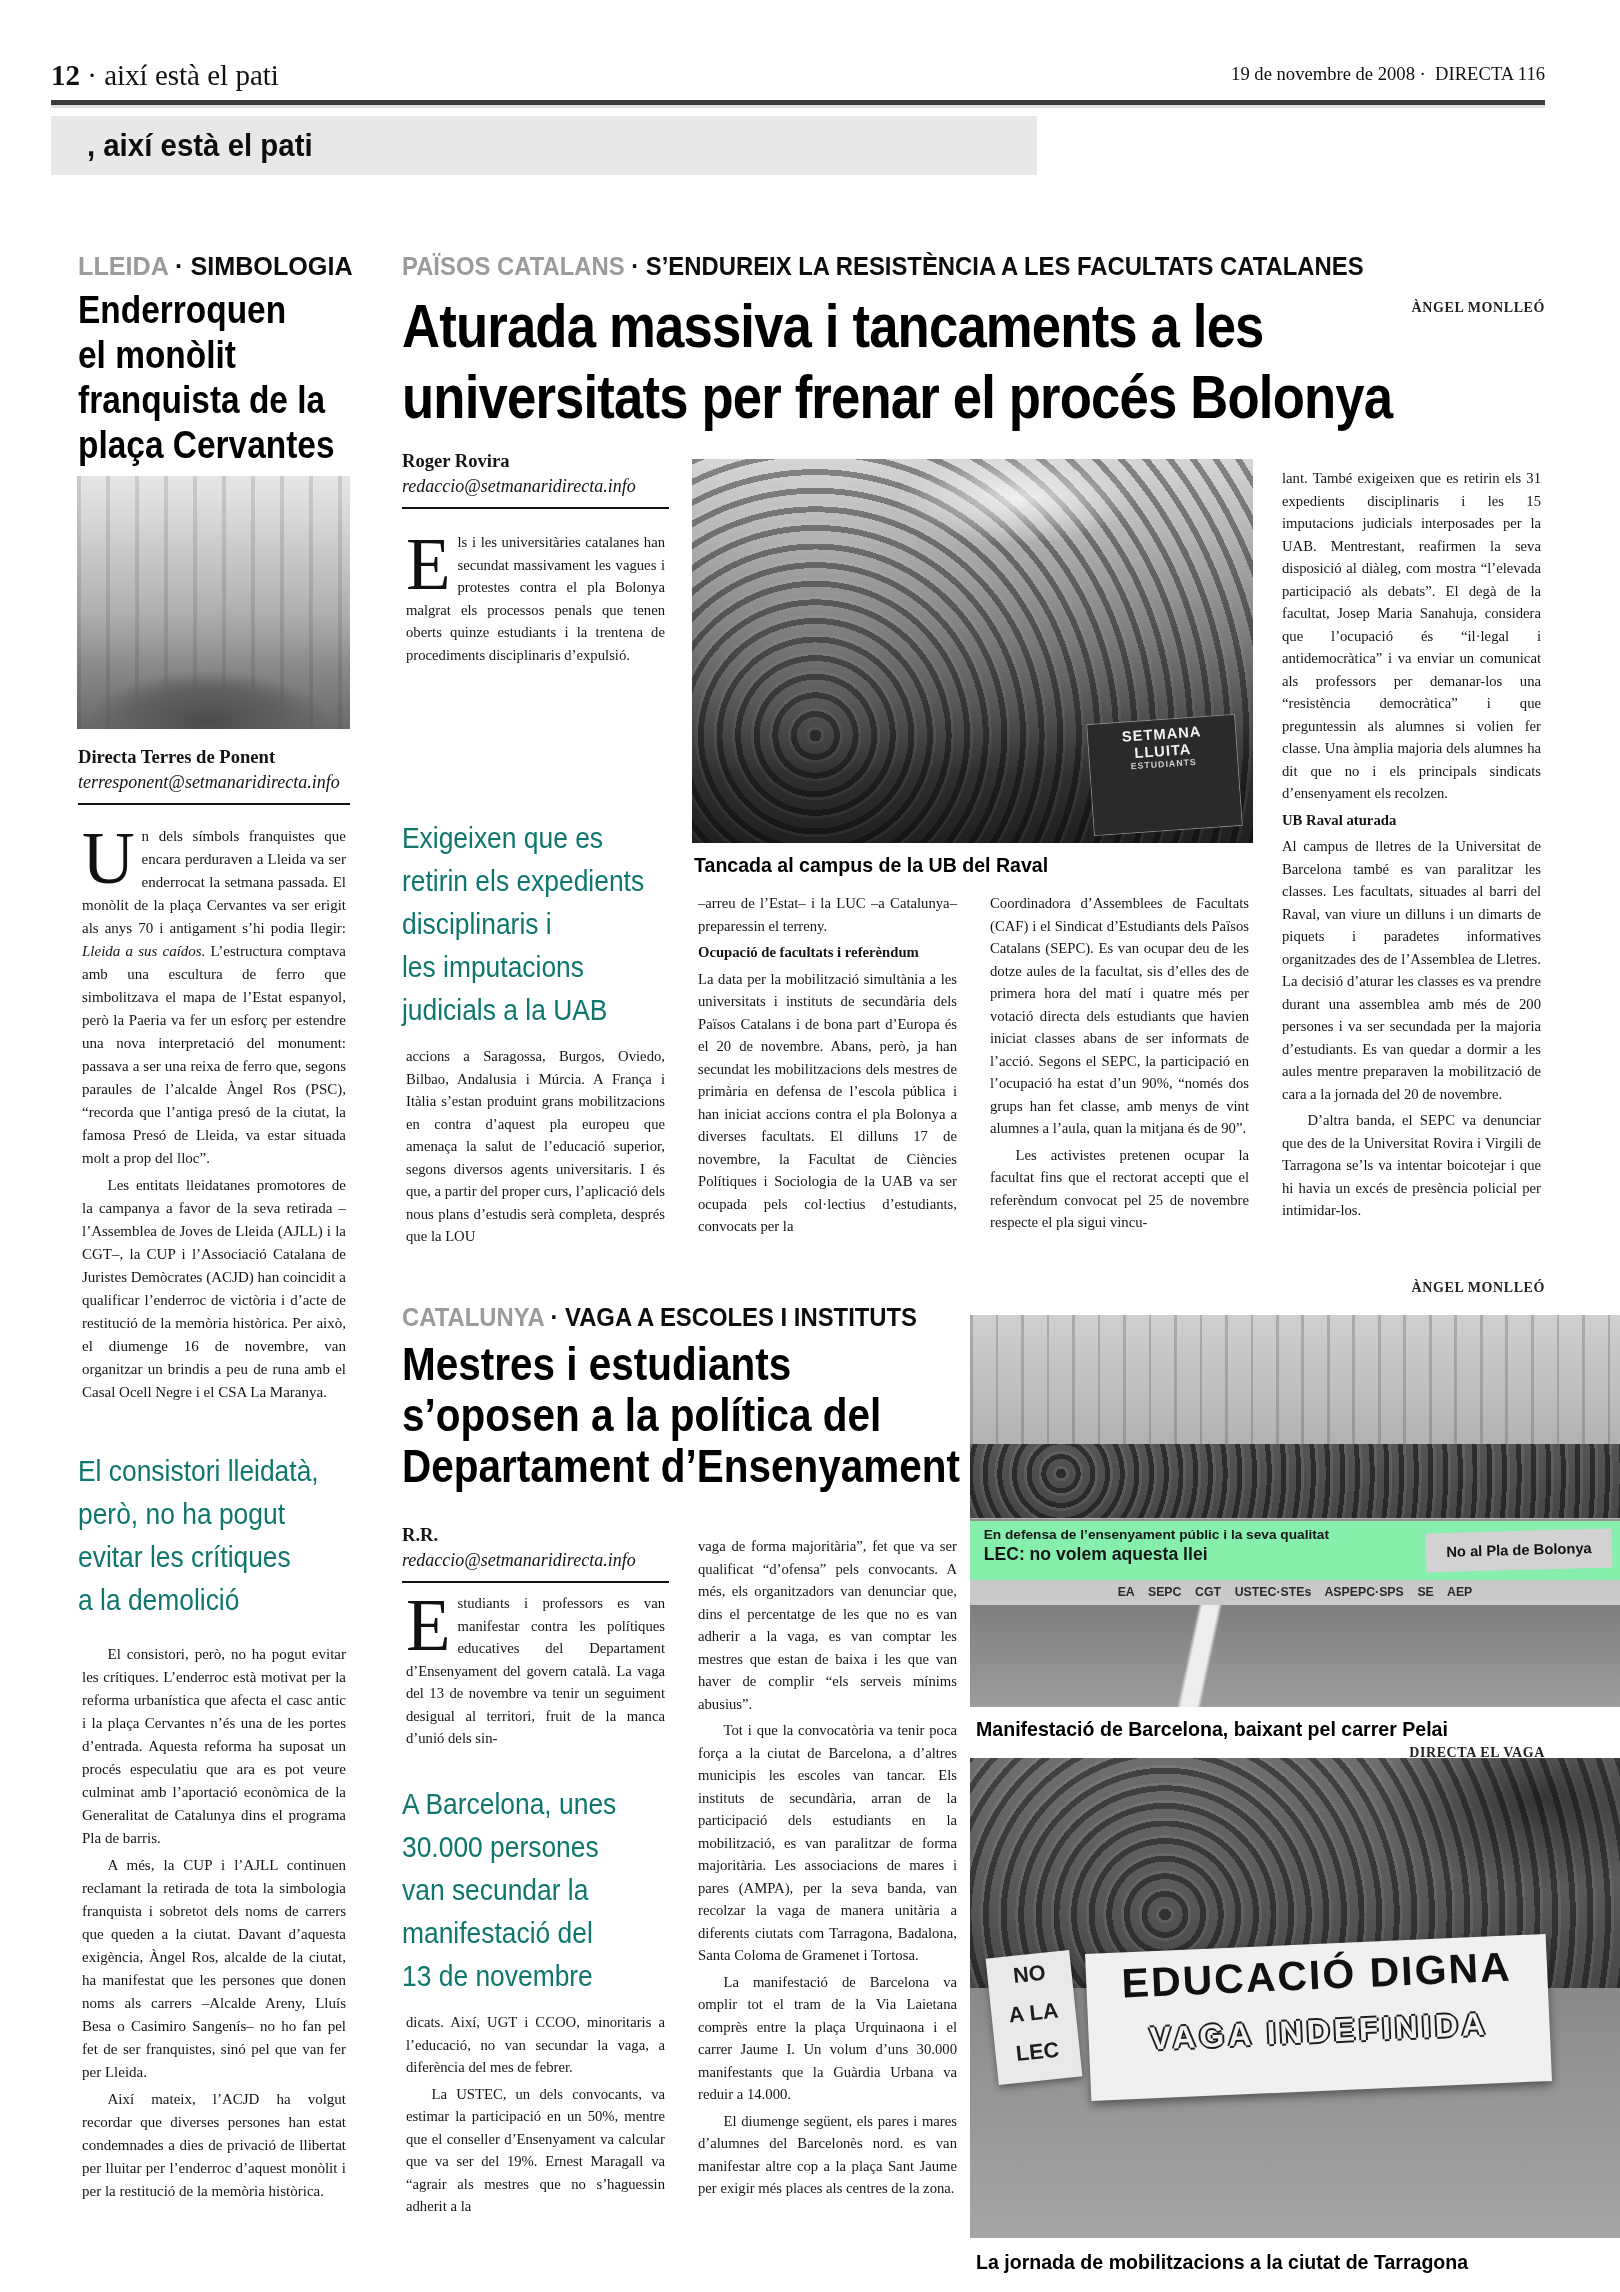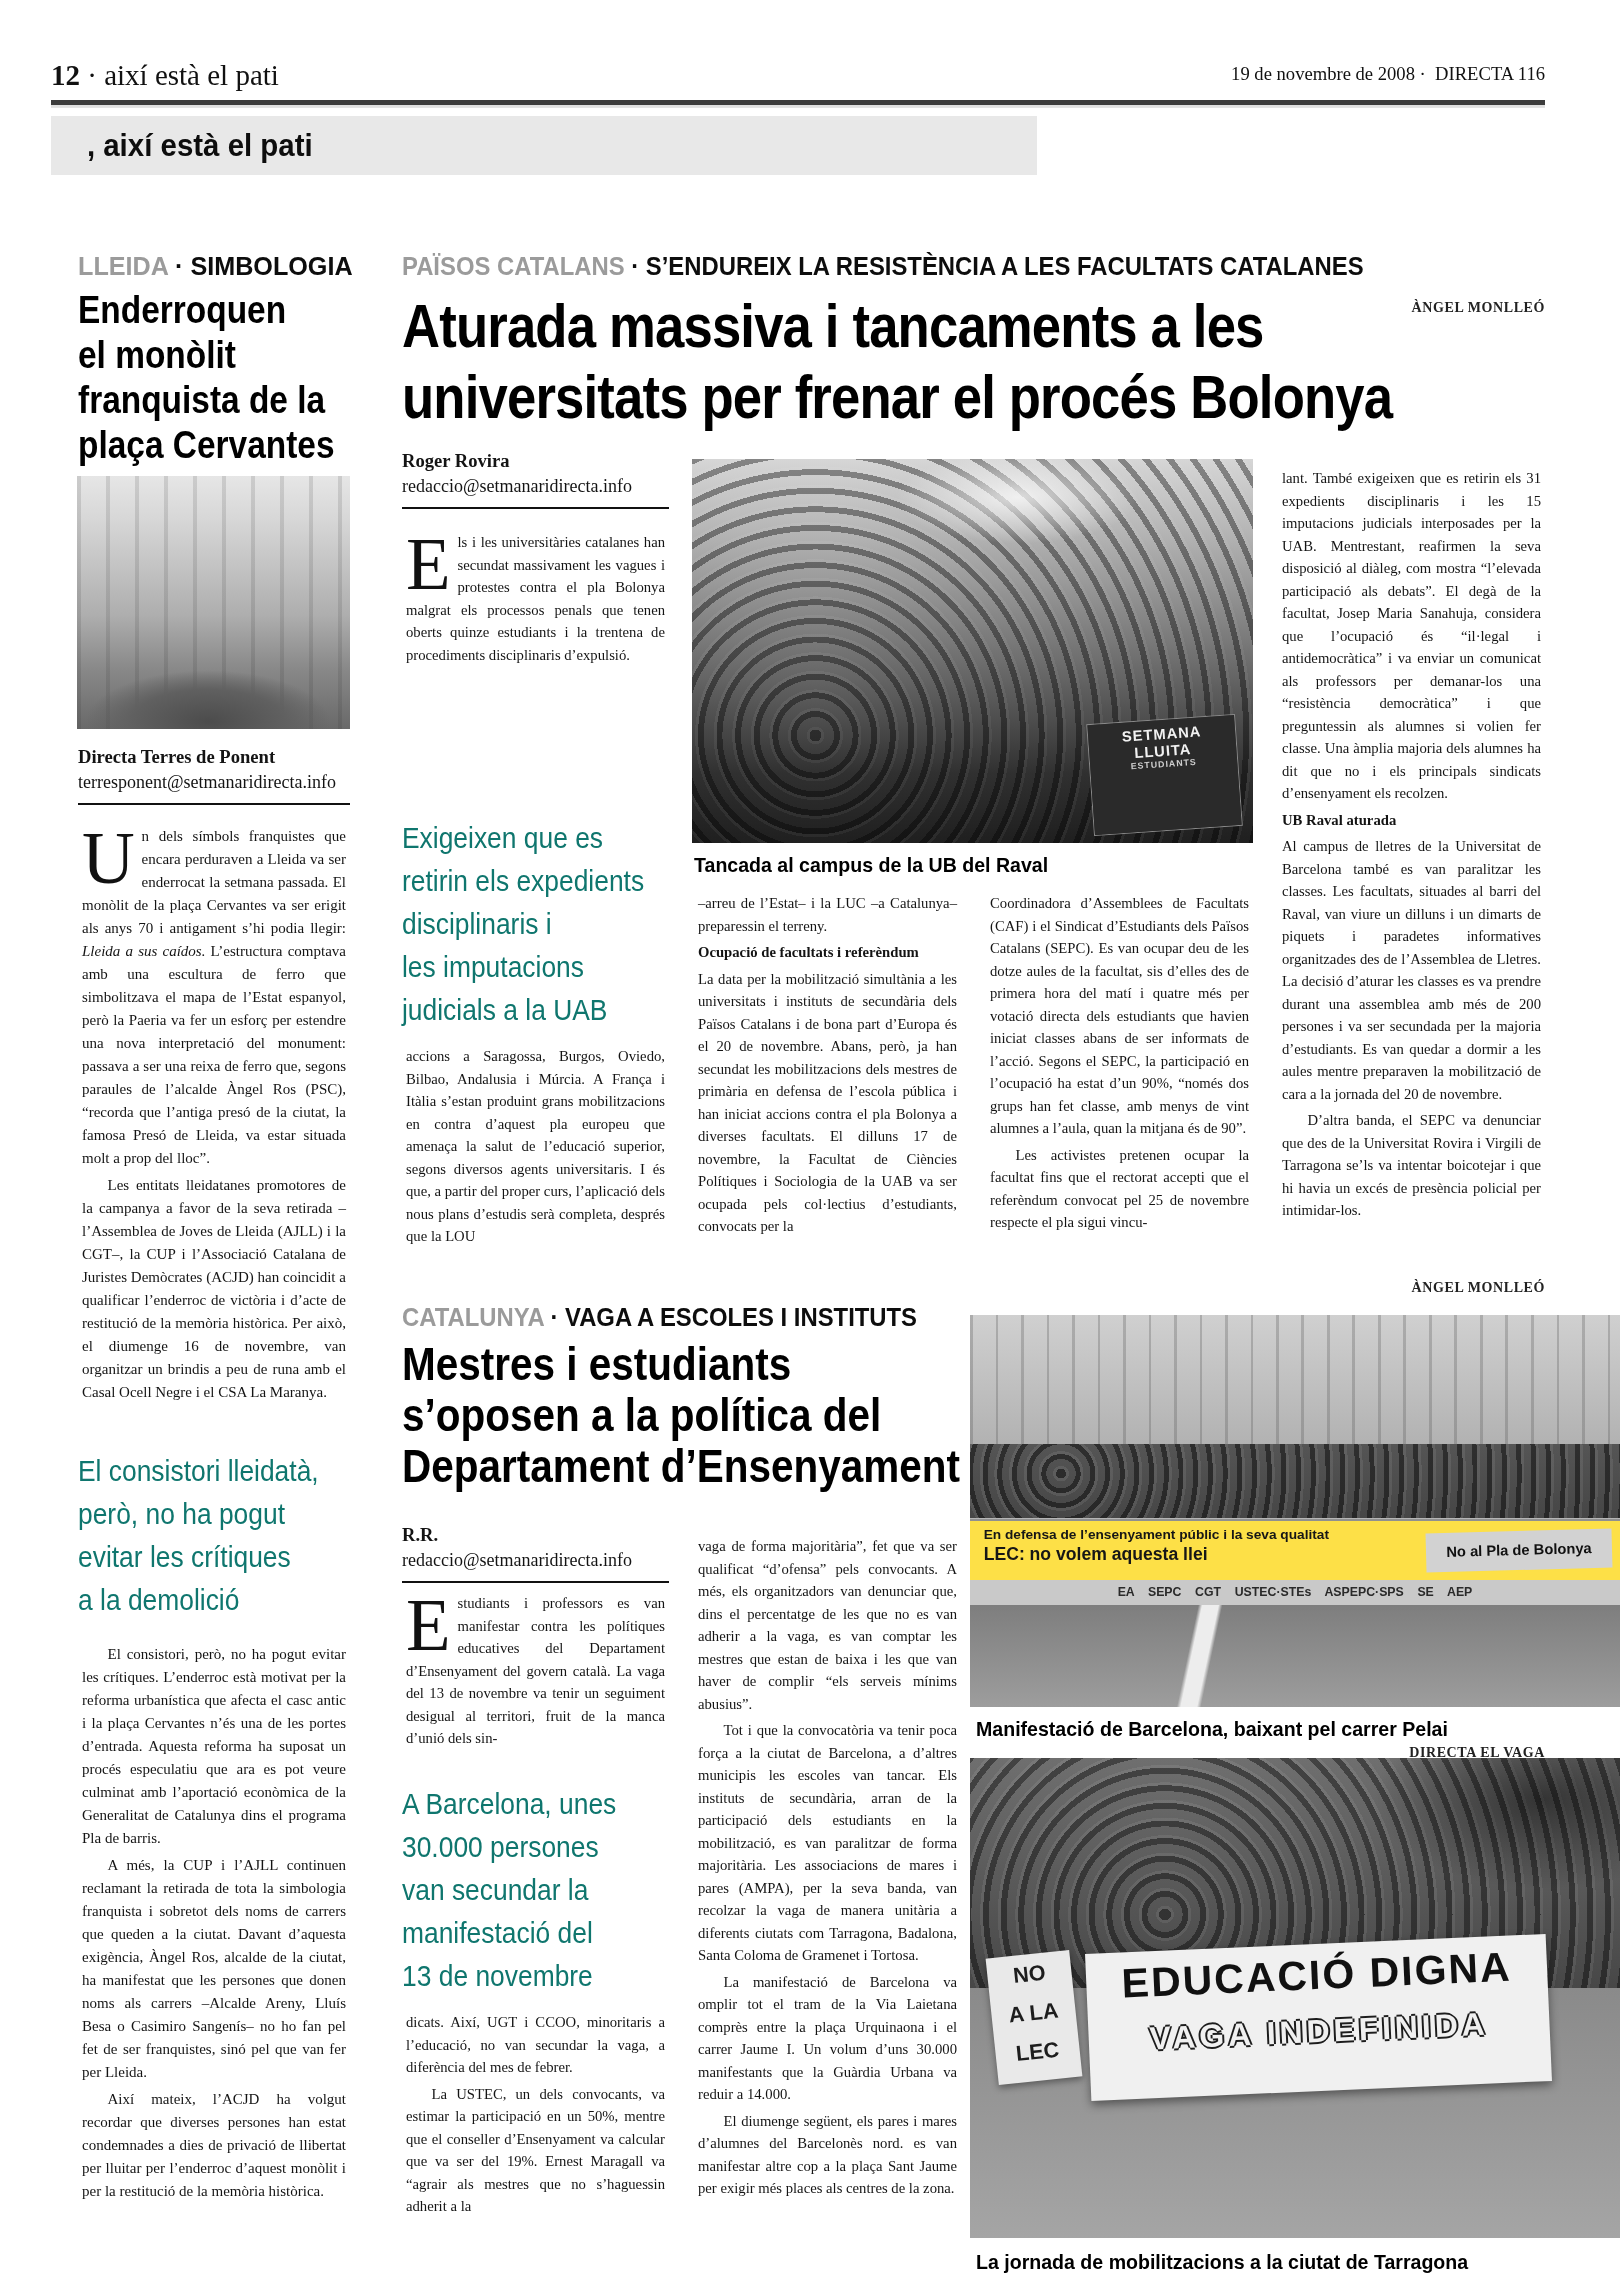--- a/index.html
+++ b/index.html
@@ -25,21 +25,21 @@
   .cx95{transform:scaleX(.95);transform-origin:0 0;}
   .hl{font-family:"Liberation Sans",sans-serif;font-weight:bold;color:#000;}
   .hl-sm .ln{font-size:38px;line-height:45px;}
   .hl-lg .ln{font-size:62px;line-height:71px;letter-spacing:-1px;}
   .hl-md .ln{font-size:46px;line-height:51px;}
   .subq{font-family:"Liberation Sans",sans-serif;font-weight:400;color:#0f766e;}
   .subq .ln{font-size:30px;line-height:43px;}
   
   .byline{border-bottom:2px solid #111;padding-bottom:8.8px;}
   .byname{font-weight:bold;font-size:18.6px;line-height:24.5px;}
-  .byemail{font-size:18px;line-height:24.5px;}
+  .byemail{font-size:18px;line-height:24.5px;font-style:italic;}
   
   .bodyL{font-size:15px;line-height:23px;text-align:justify;}
   .bodyM{font-size:14.7px;line-height:22.5px;text-align:justify;}
   .bodyL p,.bodyM p{margin:4px;}
   .ind{text-indent:25.5px;}
   .gap{margin-top:21.6px;}
   .csub{font-weight:bold;text-align:left;}
   .dc{float:left;font-size:73px;line-height:57px;padding:4.9px 6.9px 0 0;color:#111;}
   
   .cap{font-family:"Liberation Sans",sans-serif;font-weight:bold;font-size:20.6px;color:#000;}
@@ -60,21 +60,21 @@
         font-weight:bold;text-align:center;padding-top:5.9px;height:100%;box-sizing:border-box;}
   .nl1{font-size:14.7px;line-height:16.7px;letter-spacing:1px;}
   .nl2{font-size:14.7px;line-height:16.7px;letter-spacing:1px;}
   .nl3{font-size:8.8px;line-height:11.8px;letter-spacing:1px;color:#cfcfcf;}
   .p2sky{position:absolute;left:0;top:0;right:0;height:129px;background:
     repeating-linear-gradient(90deg, rgba(80,80,80,.28) 0 2.9px, rgba(0,0,0,0) 2.9px 25.5px),
     linear-gradient(180deg,#d0d0d0,#b2b2b2);}
   .p2crowd{position:absolute;left:0;top:129px;right:0;height:74px;background:
     repeating-radial-gradient(circle at 14% 40%, rgba(0,0,0,.45) 0 4.9px, rgba(255,255,255,.08) 4.9px 7.8px, rgba(0,0,0,0) 7.8px 14.7px),
     linear-gradient(180deg,#555,#464646);}
-  .p2banner{position:absolute;left:0;top:204px;right:0;height:61px;background:#fde047;
+  .p2banner{position:absolute;left:0;top:204px;right:0;height:61px;background:#86efac;
     border-top:2px solid #909090;border-bottom:2px solid #909090;}
   .p2b-l1{font-family:"Liberation Sans",sans-serif;font-weight:bold;font-size:13.7px;line-height:16.7px;
     color:#161616;padding:5.9px 0 0 13.7px;white-space:nowrap;}
   .p2b-l2{font-family:"Liberation Sans",sans-serif;font-weight:bold;font-size:17.6px;line-height:21.6px;
     color:#161616;padding-left:13.7px;white-space:nowrap;}
   .p2b-r{position:absolute;right:7.8px;top:9.8px;width:186px;height:39px;background:#d2d2d2;
     font-family:"Liberation Sans",sans-serif;font-weight:bold;font-size:14.7px;line-height:39px;
     text-align:center;color:#101010;transform:rotate(-1.5deg);}
   .p2orgs{position:absolute;left:0;top:265px;right:0;height:25.5px;background:#c9c9c9;
     font-family:"Liberation Sans",sans-serif;font-weight:bold;font-size:12.3px;line-height:25.5px;

